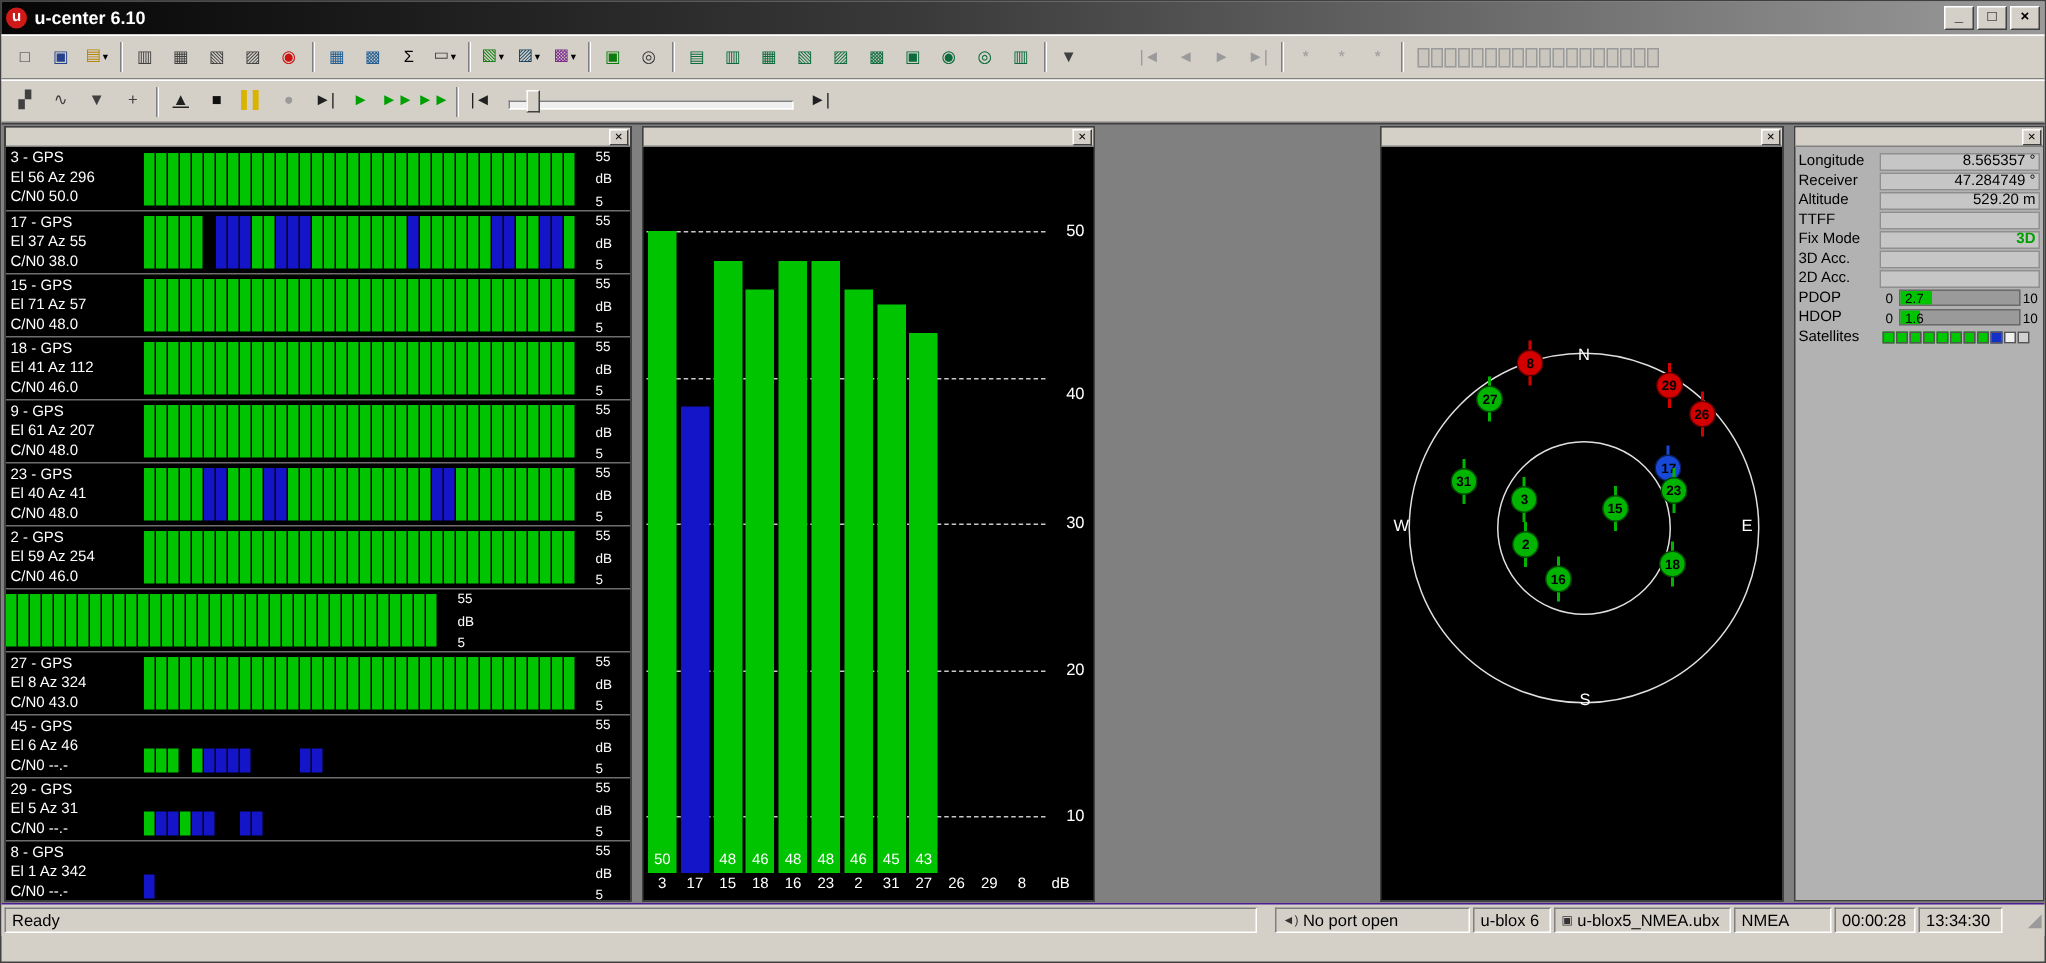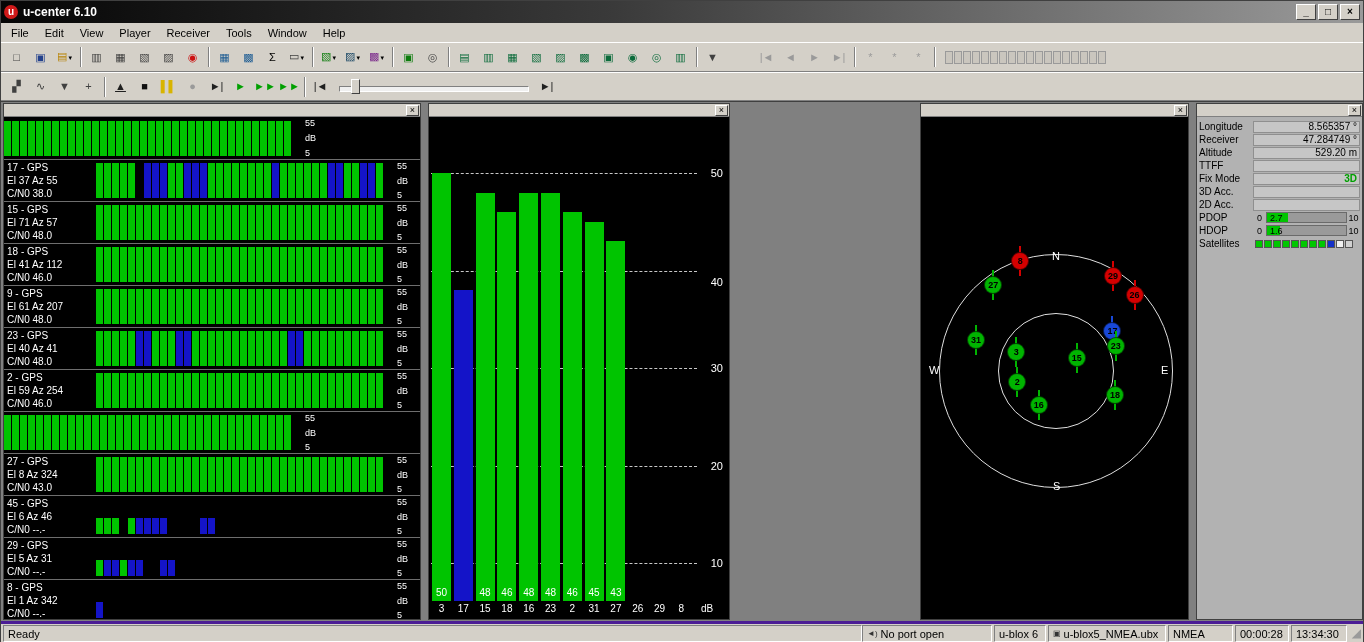--- a/index.html
+++ b/index.html
@@ -70,49 +70,39 @@
 .dp-row{height:13px;display:flex;align-items:center;padding:0 2px;font-size:10px}
 .dp-label{width:54px;white-space:nowrap}
 .dp-value{flex:1;background:#c6c6c6;border:1px solid #8f8f8f;height:12px;line-height:10px;text-align:right;padding-right:2px;font-size:10px}
 .dp-min,.dp-max{width:13px;text-align:center;font-size:9px}
 .dp-gauge{flex:1;height:11px;background:#9a9a9a;border:1px solid #6a6a6a;position:relative}
 .dp-fill{position:absolute;left:0;top:0;bottom:0;background:#00c400}
 .dp-gval{position:absolute;left:3px;top:0;font-size:9px;line-height:10px;color:#000}
 .dp-squares{display:flex;gap:1px;margin-left:2px}
 .dp-sq{width:8px;height:8px;border:1px solid #555;flex:0 0 auto}
 
-.statusbar{height:22px;display:flex;align-items:center;padding:2px;gap:0;border-top:3px solid #4c1d95;background:#d4d0c8;flex:0 0 auto}
+.statusbar{height:22px;display:flex;align-items:center;padding:2px;gap:12px;border-top:1px solid #4c1d95;background:#d4d0c8;flex:0 0 auto}
 .sb-cell{height:17px;border:1px solid;border-color:#808080 #fff #fff #808080;font-size:11px;padding:0 4px;display:flex;align-items:center;gap:3px;white-space:nowrap}
 .sb-ready{flex:1}
 .sb-icon{font-size:8px;color:#333}
 .sb-grip{width:14px;height:17px;color:#9a9a9a;font-size:12px;line-height:17px;text-align:right;cursor:nwse-resize}
 </style>
 </head>
 <body>
 
 <div class="window">
 
   <div class="titlebar">
     <span class="app-icon">u</span>
     <span class="title">u-center 6.10</span>
     <button class="winbtn">_</button>
     <button class="winbtn">□</button>
     <button class="winbtn">×</button>
   </div>
 
-  <div class="menubar">
-      <span class="menu-item">File</span>
-      <span class="menu-item">Edit</span>
-      <span class="menu-item">View</span>
-      <span class="menu-item">Player</span>
-      <span class="menu-item">Receiver</span>
-      <span class="menu-item">Tools</span>
-      <span class="menu-item">Window</span>
-      <span class="menu-item">Help</span>
-    </div>
 
   <div class="toolbar toolbar1">
       <button class="tb-btn" style="color: rgb(64, 64, 64);">□</button>
       <button class="tb-btn" style="color: rgb(35, 65, 140);">▣</button>
       <button class="tb-btn" style="color: rgb(184, 134, 11);">▤<span class="dd">▾</span></button>
       <span class="tb-sep"></span>
       <button class="tb-btn" style="color: rgb(64, 64, 64);">▥</button>
       <button class="tb-btn" style="color: rgb(64, 64, 64);">▦</button>
       <button class="tb-btn" style="color: rgb(64, 64, 64);">▧</button>
       <button class="tb-btn" style="color: rgb(64, 64, 64);">▨</button>
@@ -196,20 +186,25 @@
     </div>
 
   <div class="main">
 
     <div class="panel" id="panel-history">
       <div class="panel-head">
         <button class="close-btn">×</button>
       </div>
       <div>
           <div class="sat-row">
+            <div class="sat-label">
+              <div>3 - GPS</div>
+              <div>El 56 Az 296</div>
+              <div>C/N0 50.0</div>
+            </div>
             <div class="sat-bars">
               <span class="hbar g full"></span>
               <span class="hbar g full"></span>
               <span class="hbar g full"></span>
               <span class="hbar g full"></span>
               <span class="hbar g full"></span>
               <span class="hbar g full"></span>
               <span class="hbar g full"></span>
               <span class="hbar g full"></span>
               <span class="hbar g full"></span>

